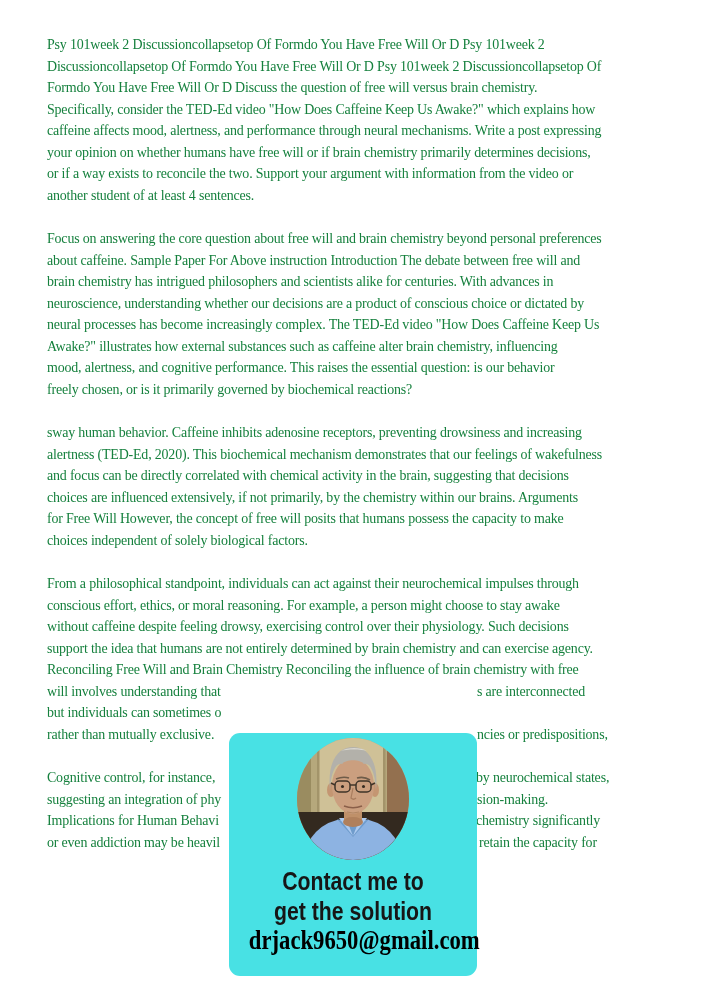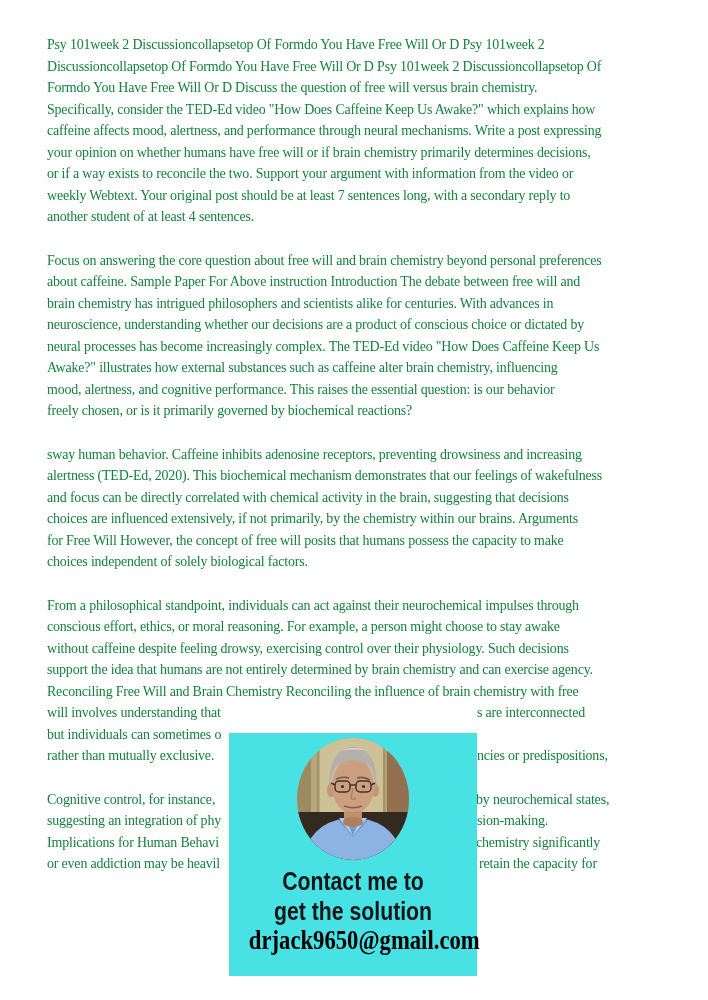--- a/index.html
+++ b/index.html
@@ -37,21 +37,20 @@
 
 <div class="doc">
     <div class="para">
       <div class="line"><span class="frag">Psy 101week 2 Discussioncollapsetop Of Formdo You Have Free Will Or D Psy 101week 2</span></div>
       <div class="line"><span class="frag">Discussioncollapsetop Of Formdo You Have Free Will Or D Psy 101week 2 Discussioncollapsetop Of</span></div>
       <div class="line"><span class="frag">Formdo You Have Free Will Or D Discuss the question of free will versus brain chemistry.</span></div>
       <div class="line"><span class="frag">Specifically, consider the TED-Ed video "How Does Caffeine Keep Us Awake?" which explains how</span></div>
       <div class="line"><span class="frag">caffeine affects mood, alertness, and performance through neural mechanisms. Write a post expressing</span></div>
       <div class="line"><span class="frag">your opinion on whether humans have free will or if brain chemistry primarily determines decisions,</span></div>
       <div class="line"><span class="frag">or if a way exists to reconcile the two. Support your argument with information from the video or</span></div>
-      <div class="line"><span class="frag">weekly Webtext. Your original post should be at least 7 sentences long, with a secondary reply to</span></div>
       <div class="line"><span class="frag">another student of at least 4 sentences.</span></div>
     </div>
     <div class="para">
       <div class="line"><span class="frag">Focus on answering the core question about free will and brain chemistry beyond personal preferences</span></div>
       <div class="line"><span class="frag">about caffeine. Sample Paper For Above instruction Introduction The debate between free will and</span></div>
       <div class="line"><span class="frag">brain chemistry has intrigued philosophers and scientists alike for centuries. With advances in</span></div>
       <div class="line"><span class="frag">neuroscience, understanding whether our decisions are a product of conscious choice or dictated by</span></div>
       <div class="line"><span class="frag">neural processes has become increasingly complex. The TED-Ed video "How Does Caffeine Keep Us</span></div>
       <div class="line"><span class="frag">Awake?" illustrates how external substances such as caffeine alter brain chemistry, influencing</span></div>
       <div class="line"><span class="frag">mood, alertness, and cognitive performance. This raises the essential question: is our behavior</span></div>
@@ -76,21 +75,21 @@
       <div class="line"><span class="frag">rather than mutually exclusive. </span><span class="frag rfrag" style="left: 430px;">ncies or predispositions,</span></div>
     </div>
     <div class="para">
       <div class="line"><span class="frag">Cognitive control, for instance, </span><span class="frag rfrag" style="left: 429px;">by neurochemical states,</span></div>
       <div class="line"><span class="frag">suggesting an integration of phy</span><span class="frag rfrag" style="left: 430px;">sion-making.</span></div>
       <div class="line"><span class="frag">Implications for Human Behavi</span><span class="frag rfrag" style="left: 429px;">chemistry significantly</span></div>
       <div class="line"><span class="frag">or even addiction may be heavil</span><span class="frag rfrag" style="left: 432px;">retain the capacity for</span></div>
     </div>
   </div>
 
-<div class="overlay" style="background: rgb(72, 225, 228);">
+<div class="overlay" style="background: rgb(72, 225, 228); border-radius: 11px;">
   <svg class="photo" viewBox="0 0 112 122" xmlns="http://www.w3.org/2000/svg">
     <defs>
       <clipPath id="ovalClip">
           <ellipse cx="56" cy="61" rx="56" ry="61"></ellipse>
         </clipPath>
     </defs>
     <g clip-path="url(#ovalClip)">
       <rect x="0" y="0" width="112" height="122" fill="#b6a87c"></rect>
       <rect x="0" y="0" width="14" height="122" fill="#9a8c60"></rect>
       <rect x="90" y="0" width="22" height="122" fill="#93704f"></rect>

